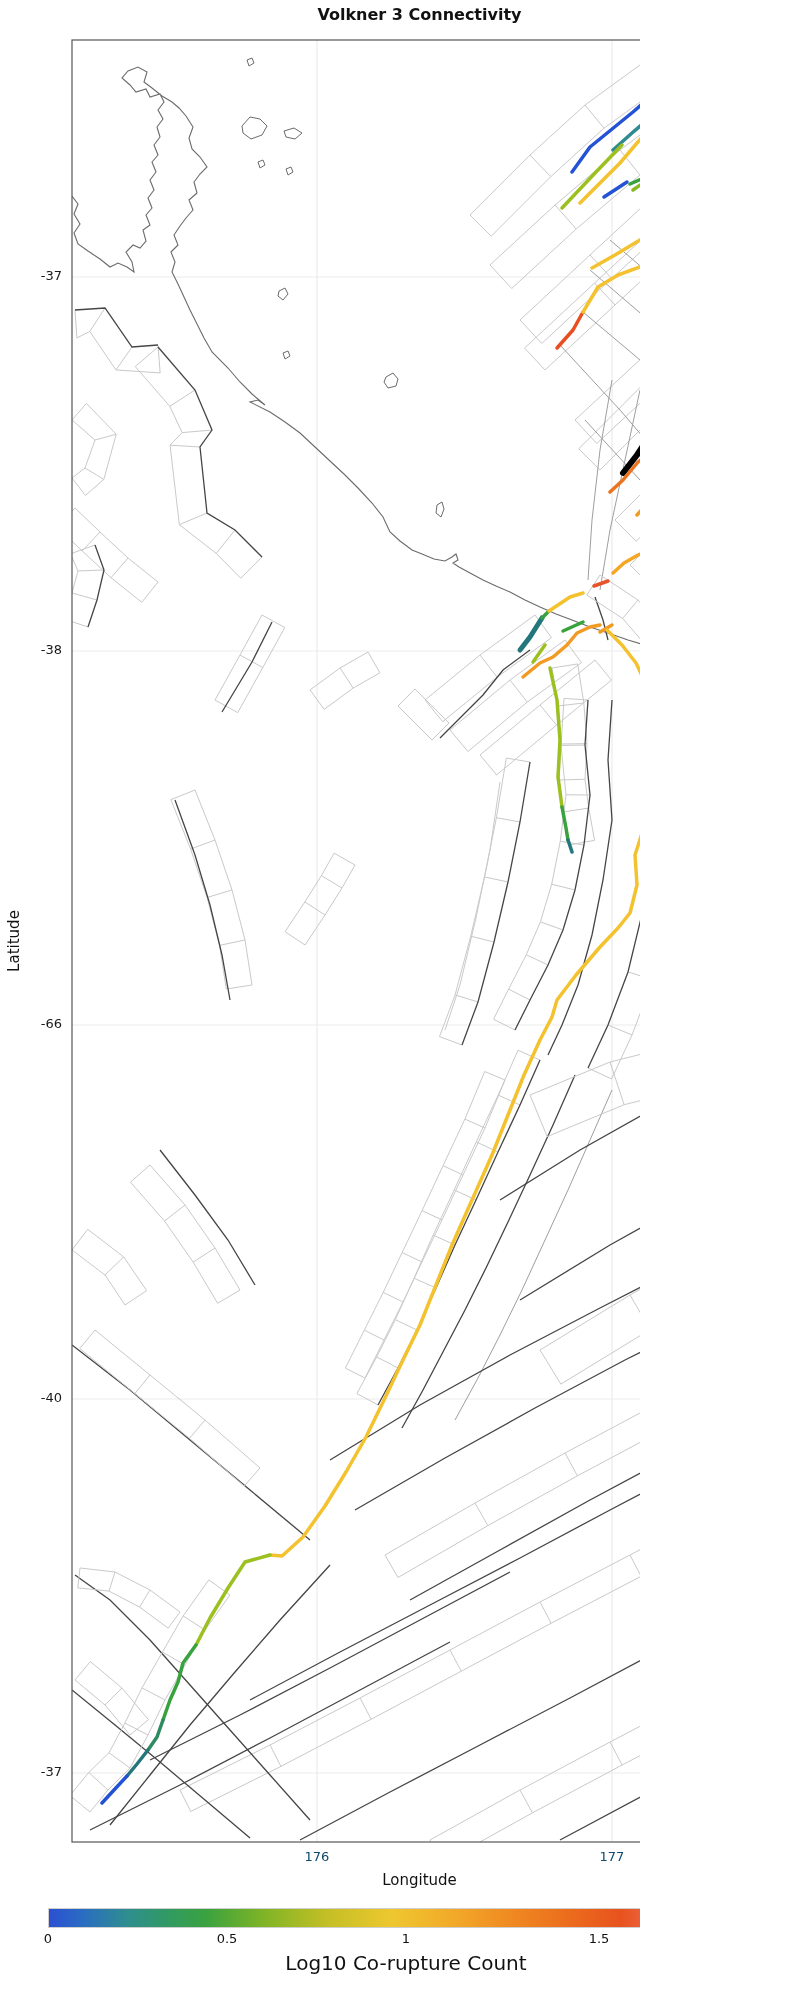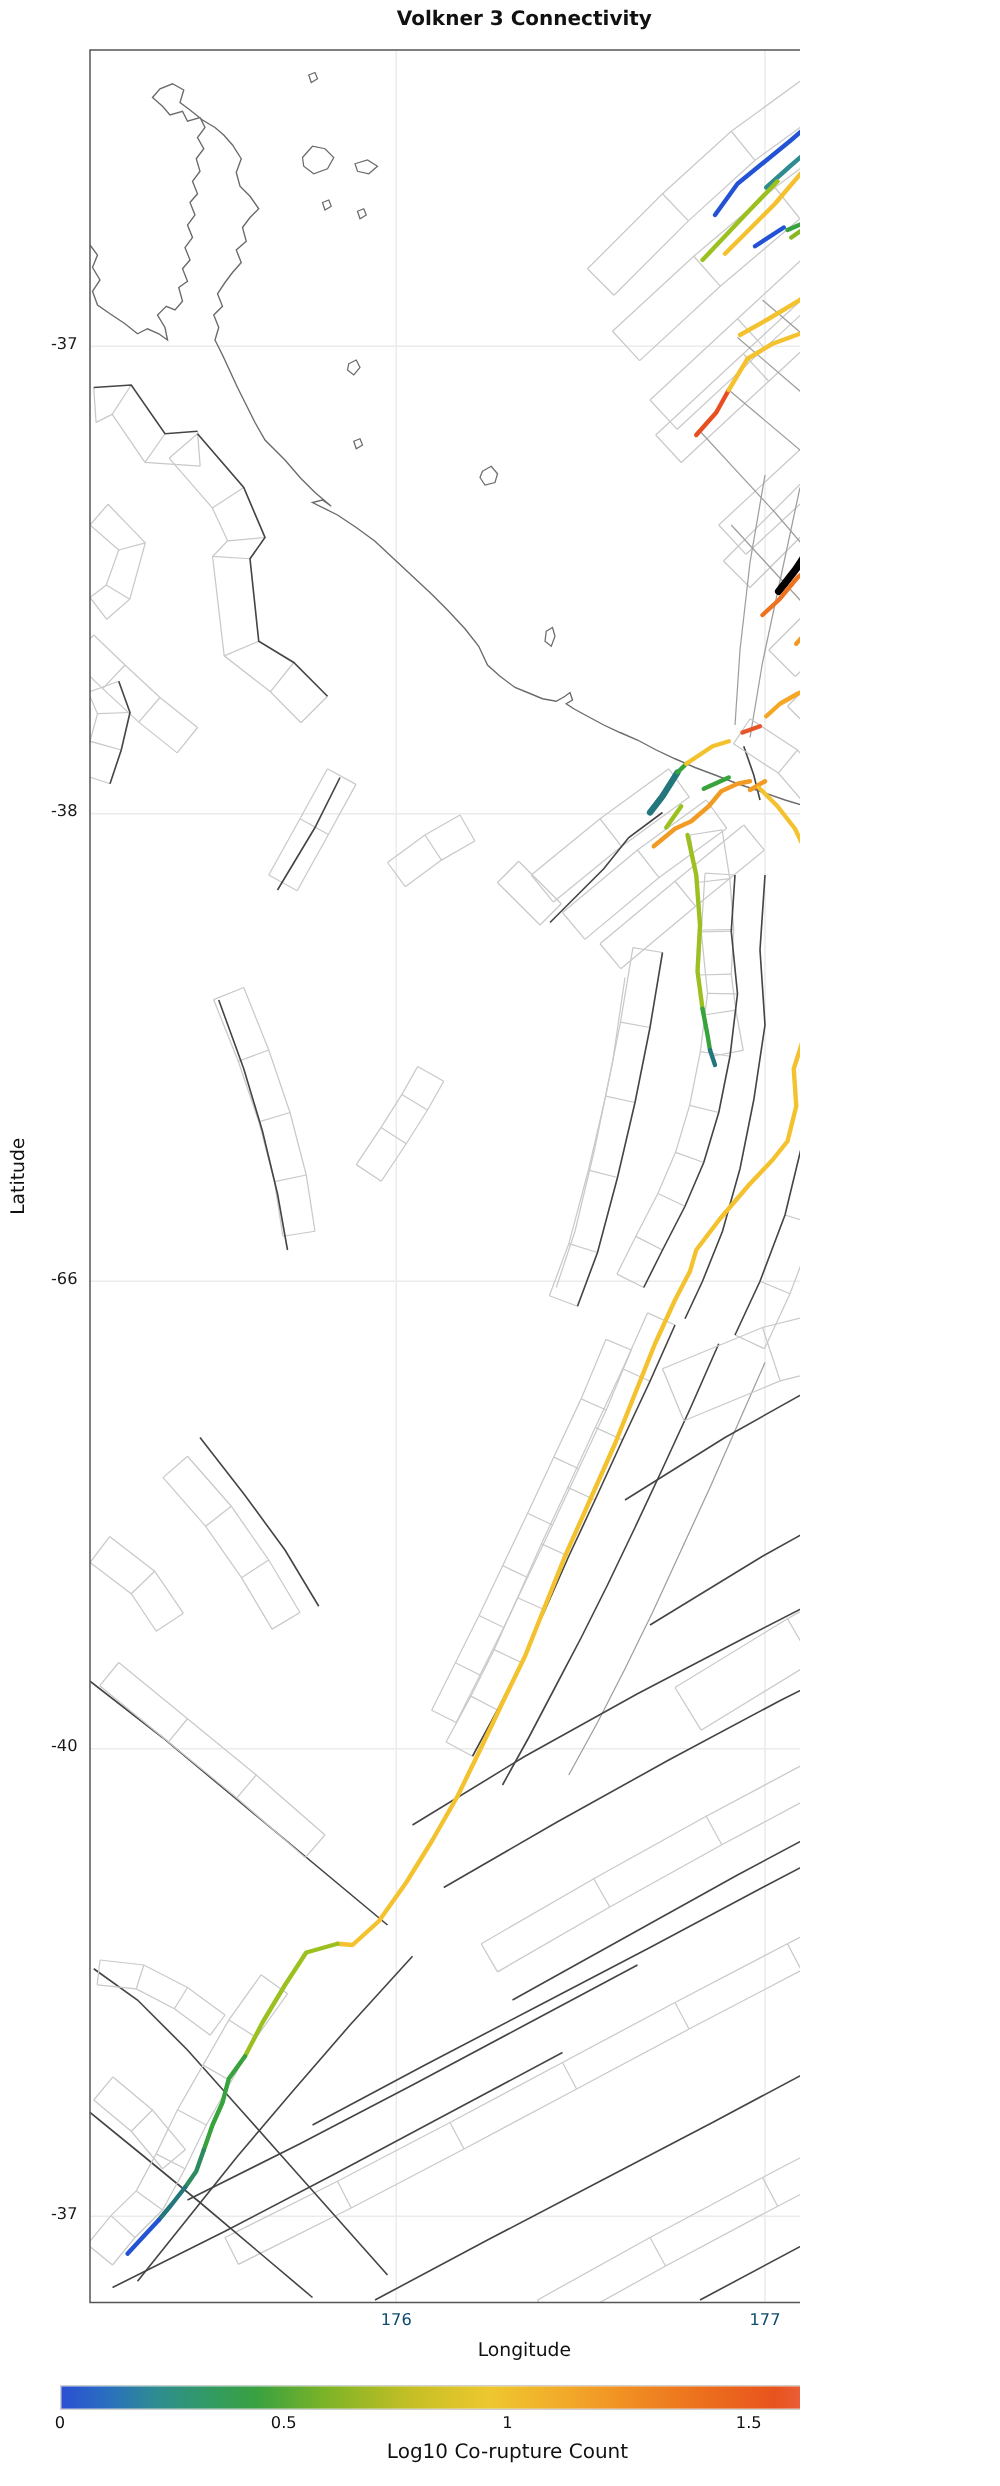--- a/index.html
+++ b/index.html
@@ -9,21 +9,21 @@
          font-size:16px;font-weight:bold;color:#111;}
   svg{position:absolute;left:0;top:0;}
   .ylab{position:absolute;left:-26px;top:926px;width:80px;height:30px;line-height:30px;
         transform:rotate(-90deg);text-align:center;font-size:15px;color:#111;}
   .xlab{position:absolute;left:72px;top:1871px;width:695px;text-align:center;
         font-size:15px;color:#111;}
   .ytick{position:absolute;left:0;width:62px;text-align:right;font-size:13px;color:#1a1a1a;}
   .xtick{position:absolute;width:44px;text-align:center;font-size:13px;color:#0c4a6e;top:1849px;}
   .cbar{position:absolute;left:48px;top:1908px;width:716px;height:20px;border:1px solid #cfcfcf;box-sizing:border-box;}
   .cbtick{position:absolute;width:44px;text-align:center;font-size:13px;color:#111;top:1931px;}
-  .cblab{position:absolute;left:48px;top:1951px;width:716px;text-align:center;font-size:16px;color:#111;}
+  .cblab{position:absolute;left:48px;top:1951px;width:716px;text-align:center;font-size:20px;color:#111;}
 </style>
 </head>
 <body>
 
 <div class="fig">
   <div class="title">Volkner 3 Connectivity</div>
   <svg id="map-svg" width="800" height="1989" viewBox="0 0 800 1989">
       <defs>
         <clipPath id="plotclip">
           <rect x="72" y="40" width="695" height="1802"></rect>

